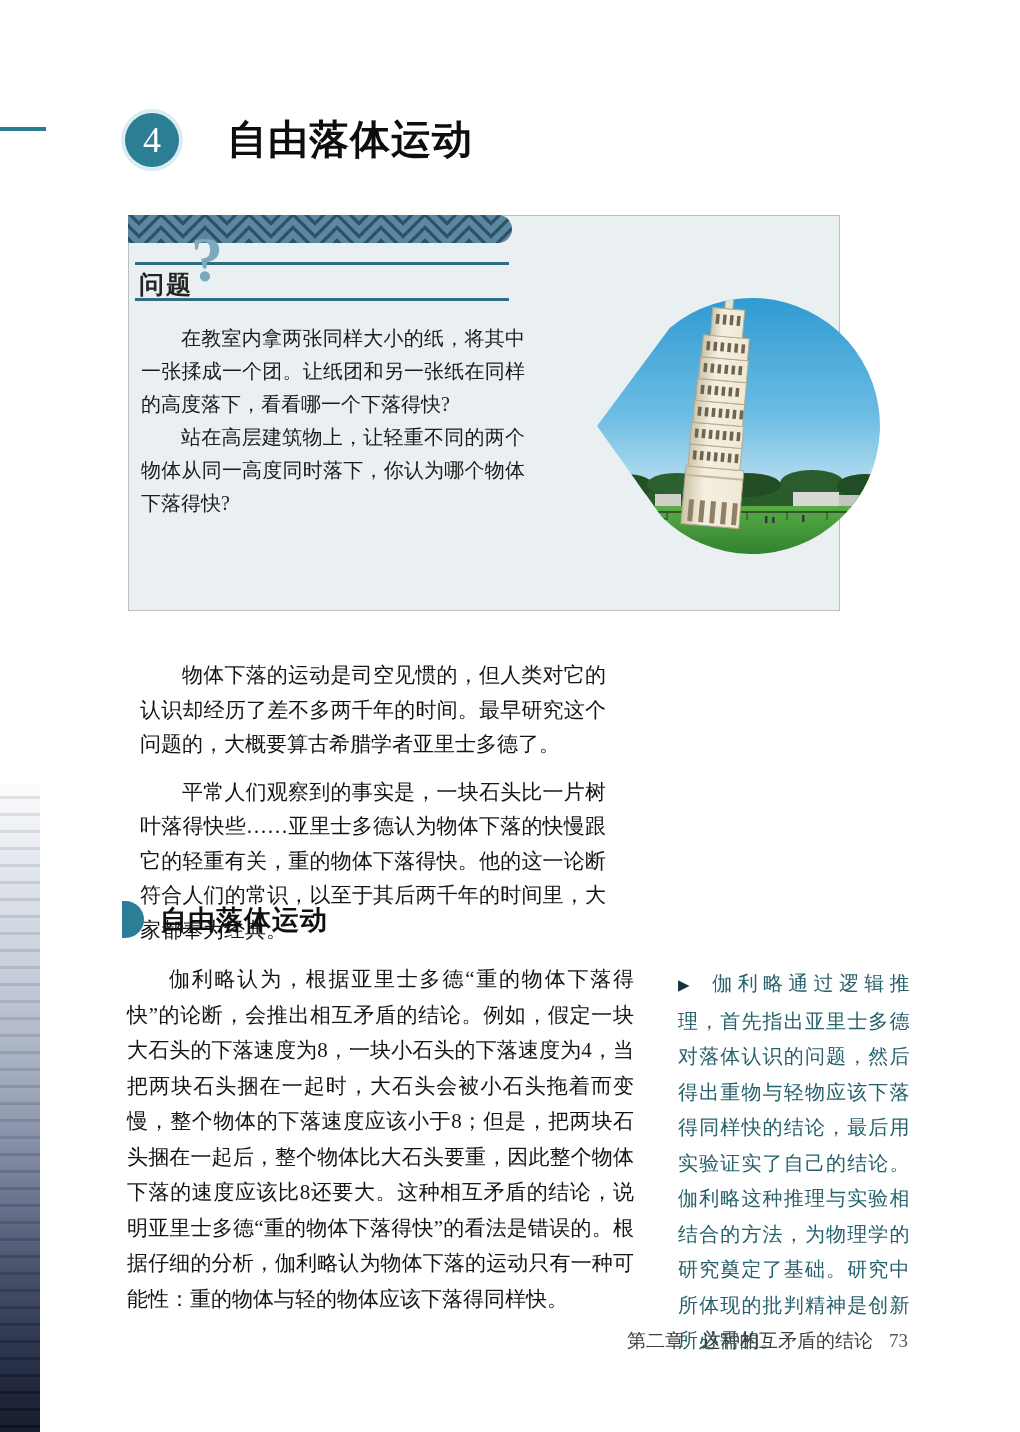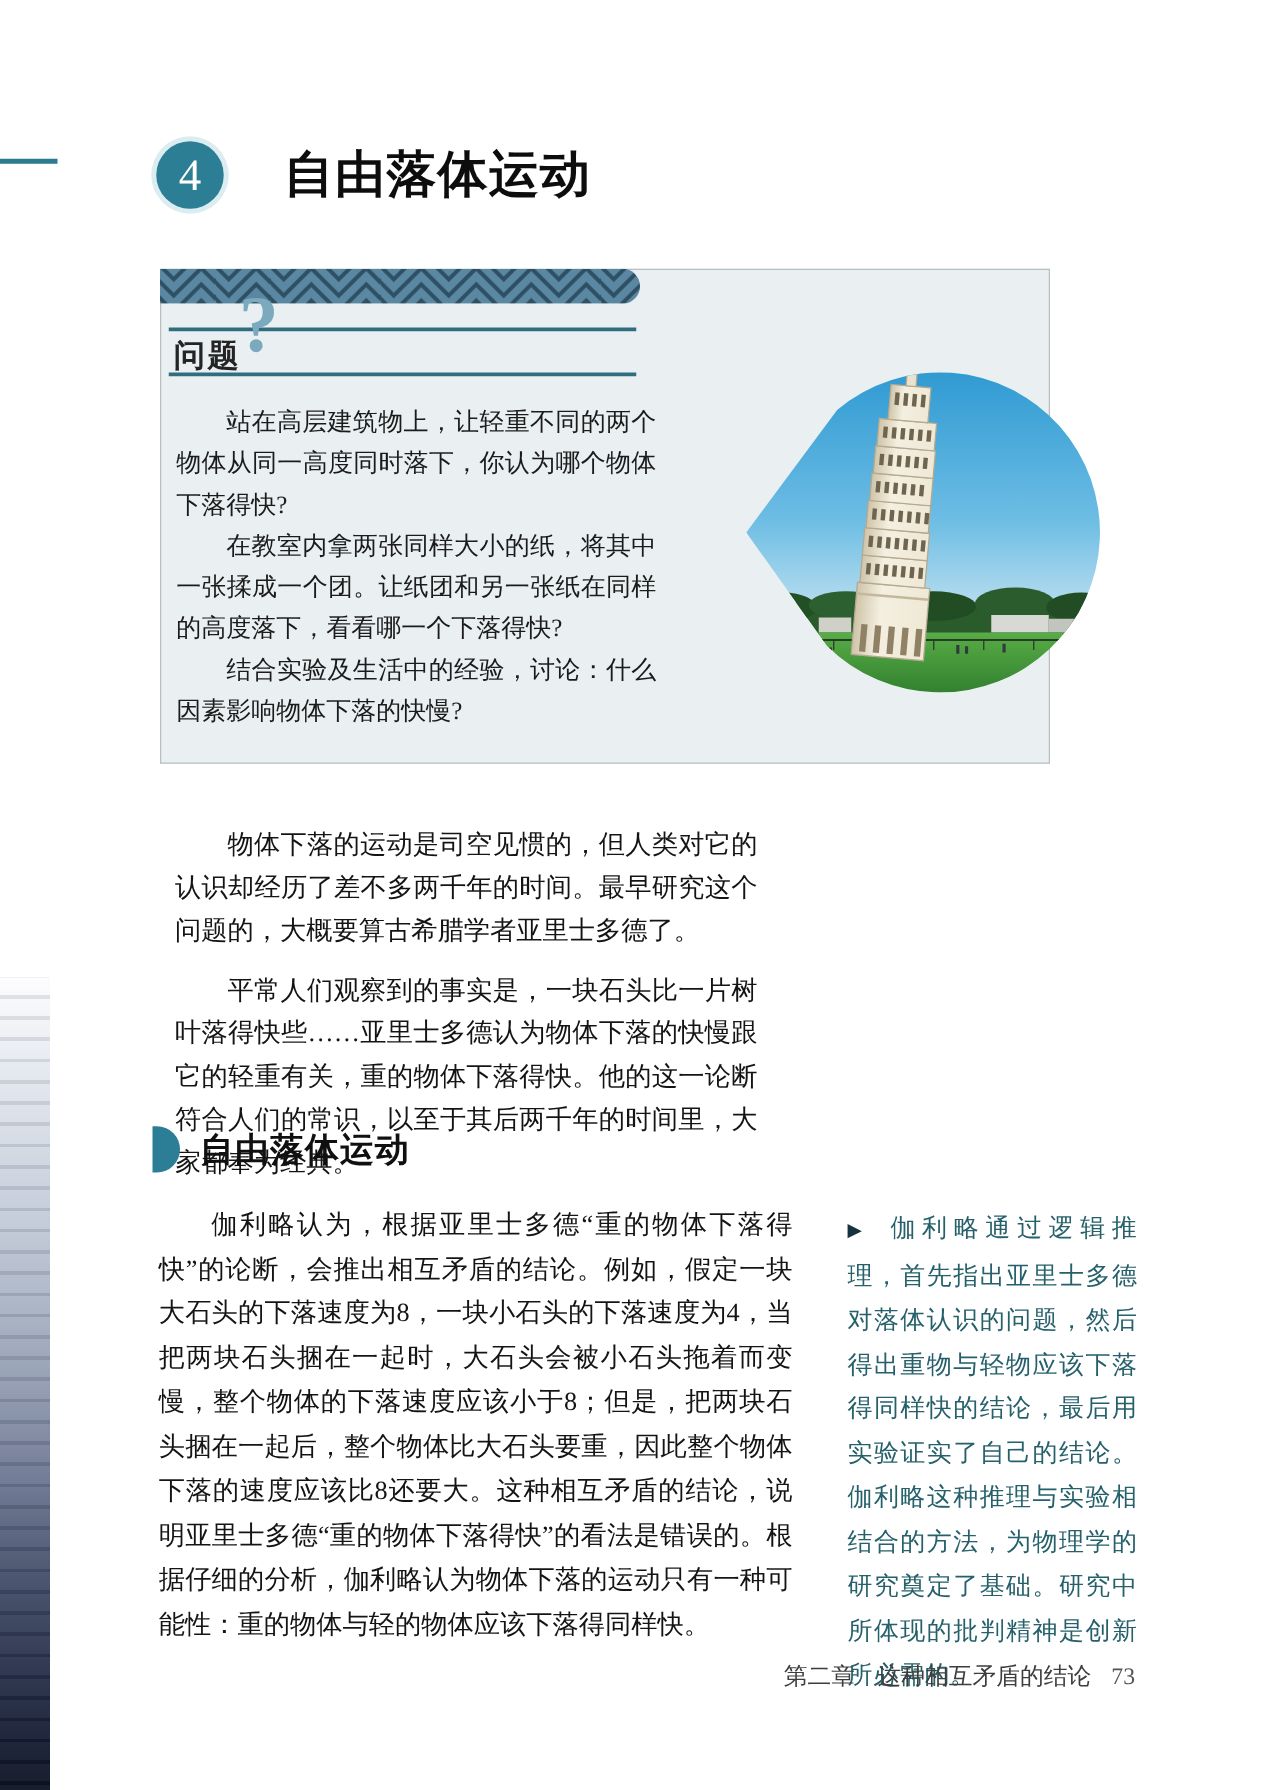--- a/index.html
+++ b/index.html
@@ -101,23 +101,22 @@
         </pattern>
       </defs>
       <rect width="384" height="28" fill="url(#chev)"></rect>
     </svg>
   </div>
   <div class="q-line l1"></div>
   <div class="q-line l2"></div>
   <div class="question-label">问题</div>
   <div class="question-mark">?</div>
   <div class="q-text">
+    <p>在教室内拿两张同样大小的纸，将其中一张揉成一个团。让纸团和另一张纸在同样的高度落下，看看哪一个下落得快?</p>
     <p>站在高层建筑物上，让轻重不同的两个物体从同一高度同时落下，你认为哪个物体下落得快?</p>
-    <p>在教室内拿两张同样大小的纸，将其中一张揉成一个团。让纸团和另一张纸在同样的高度落下，看看哪一个下落得快?</p>
-    <p>结合实验及生活中的经验，讨论：什么因素影响物体下落的快慢?</p>
   </div>
 
   <div class="tower-figure">
     <svg width="288" height="262" viewBox="0 0 288 262" xmlns="http://www.w3.org/2000/svg">
       <defs>
         <clipPath id="bubbleClip">
           <path d="M 72.7 31.9 A 128 128 0 1 1 64.5 220.5 L 0 130 Z"></path>
         </clipPath>
         <linearGradient id="skyGrad" x1="0" y1="0" x2="0" y2="1">
           <stop offset="0%" stop-color="#2f9ad2"></stop>

